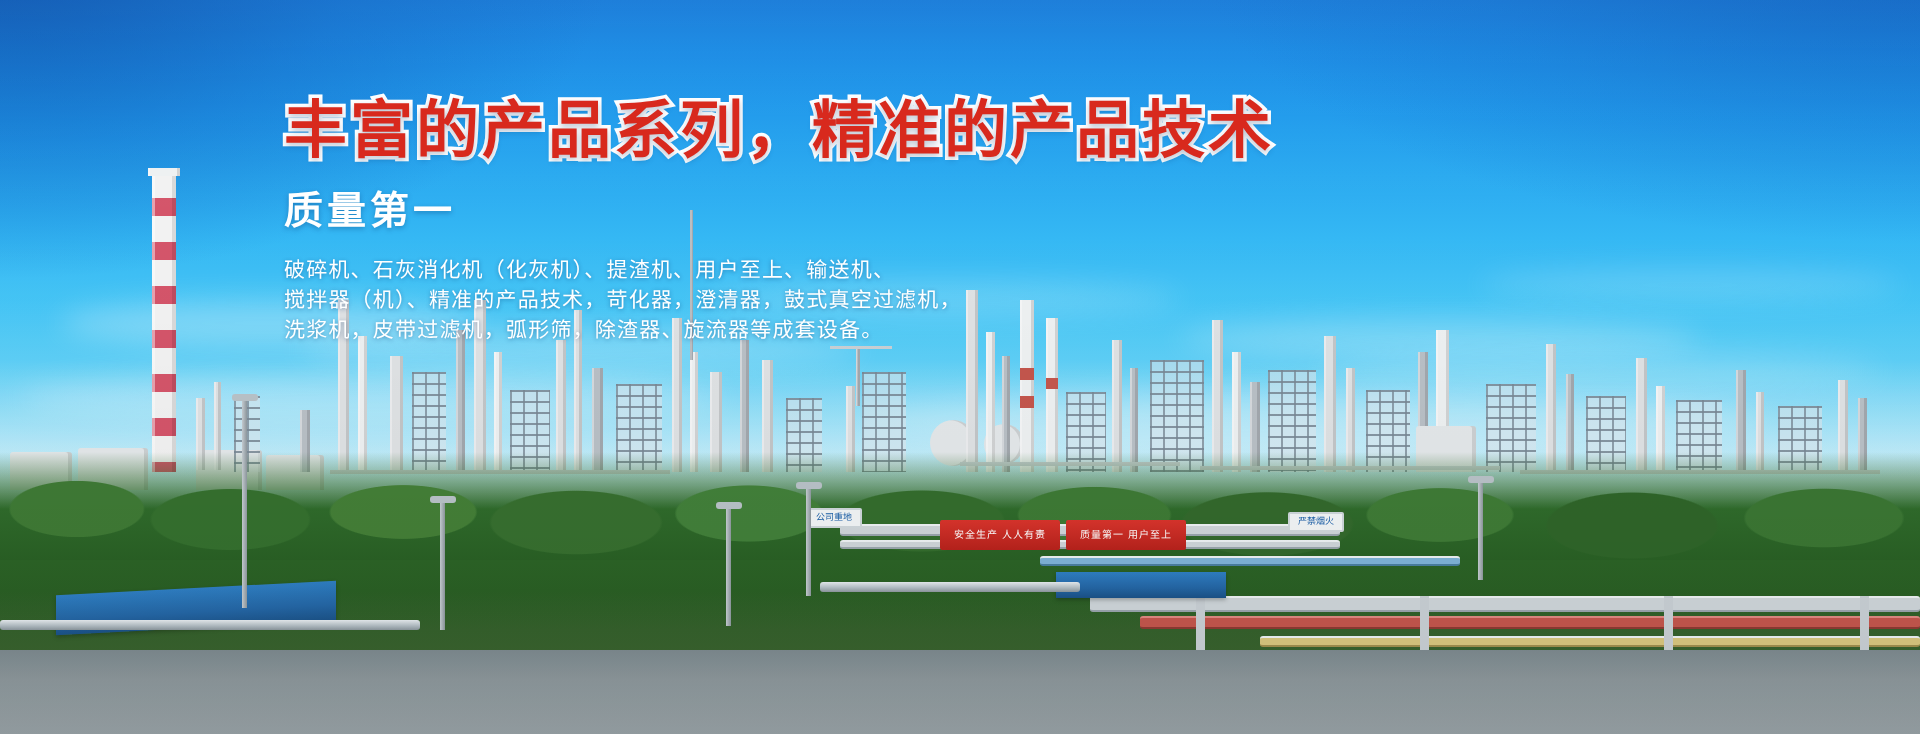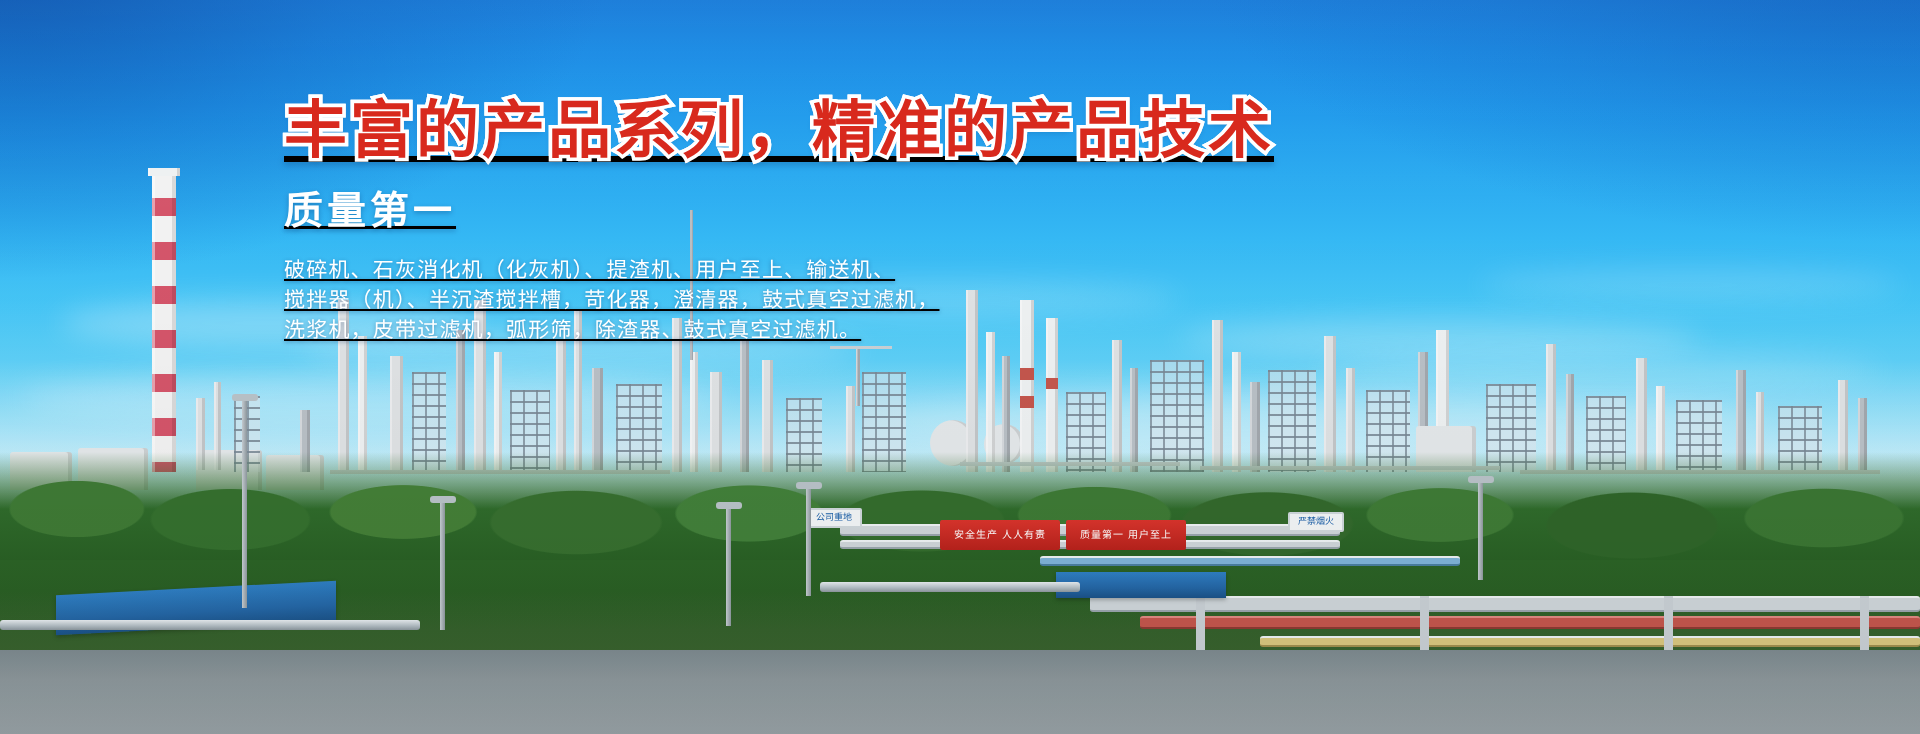--- a/index.html
+++ b/index.html
@@ -132,21 +132,21 @@
   .lamp-head{position:absolute;width:26px;height:7px;background:#b9c2c8;border-radius:3px;}
 
   
   .photo-tone{
     position:absolute;left:0;top:0;width:1920px;height:734px;
     background:linear-gradient(180deg, rgba(255,255,255,.05) 0%, rgba(255,255,255,0) 30%, rgba(0,0,0,.05) 100%);
     pointer-events:none;
   }
 
   
-  .copy{position:absolute;left:284px;top:96px;width:1000px;text-decoration:underline;}
+  .copy{position:absolute;left:284px;top:96px;width:1000px;}
 
   .headline{
     margin:0;
     font-size:63px;
     font-weight:bold;
     line-height:1.08;
     letter-spacing:3px;
     color:#d8291d;
     white-space:nowrap;
     -webkit-text-stroke:7px #ffffff;
@@ -326,18 +326,18 @@
   <div class="road"></div>
   <div class="photo-tone"></div>
 
   <div class="copy">
     <h1 class="headline">丰富的产品系列，精准的产品技术</h1>
 
     <h2 class="subtitle">质量第一</h2>
 
     <p class="desc">
       <span class="desc-line">破碎机、石灰消化机（化灰机）、提渣机、用户至上、输送机、</span>
-      <span class="desc-line">搅拌器（机）、半沉渣搅拌槽，苛化器，澄清器，鼓式真空过滤机，</span>
-      <span class="desc-line">洗浆机，皮带过滤机，弧形筛，除渣器、鼓式真空过滤机。</span>
+      <span class="desc-line">搅拌器（机）、精准的产品技术，苛化器，澄清器，鼓式真空过滤机，</span>
+      <span class="desc-line">洗浆机，皮带过滤机，弧形筛，除渣器、旋流器等成套设备。</span>
     </p>
   </div>
 
 </div>
 
 </body></html>

